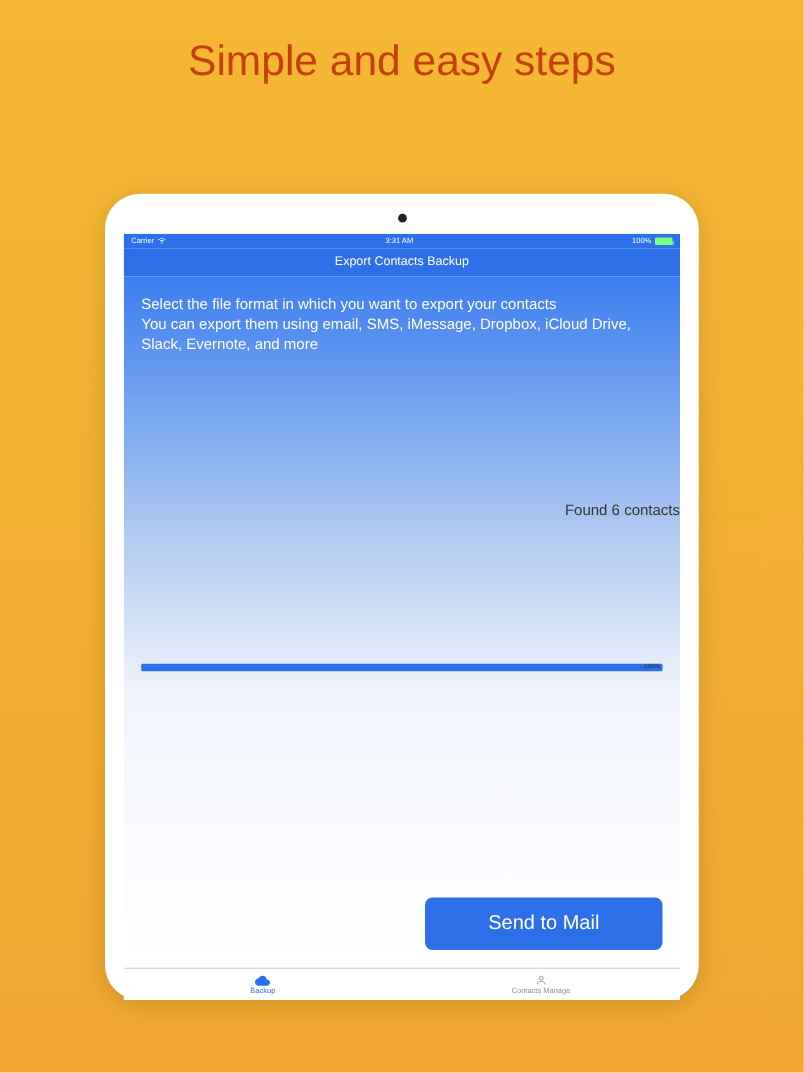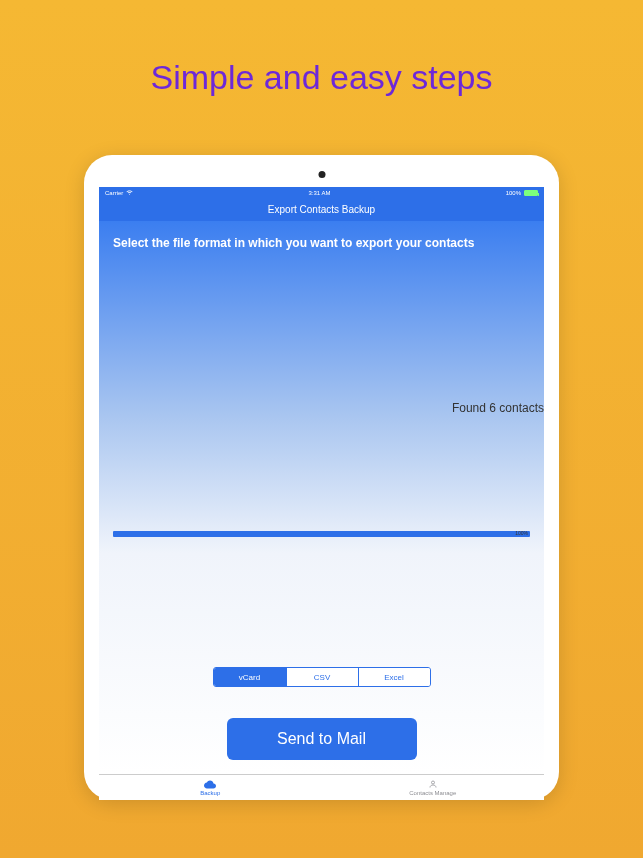--- a/index.html
+++ b/index.html
@@ -8,22 +8,22 @@
     height: 858px;
     background: linear-gradient(to bottom, #f5b833, #f0a830);
     font-family: -apple-system, "Helvetica Neue", Helvetica, Arial, sans-serif;
     overflow: hidden;
     position: relative;
   }
   .hero-title {
     text-align: center;
     font-size: 34px;
     font-weight: 500;
-    color: #6d28d9;
-    padding-top: 58px;
+    color: #c2410c;
+    padding-top: 30px;
   }
   .ipad-frame {
     position: absolute;
     left: 84px;
     top: 155px;
     width: 475px;
     height: 645px;
     background: #fff;
     border-radius: 28px;
     box-shadow: 0 4px 20px rgba(0,0,0,0.15);
@@ -83,21 +83,21 @@
     font-weight: 400;
   }
   .main-content {
     flex: 1;
     background: linear-gradient(to bottom, #3b7ef0 0%, #a8c5f0 35%, #f0f4fb 60%, #ffffff 100%);
     position: relative;
   }
   .instructions {
     color: #fff;
     font-size: 12px;
-    font-weight: 700;
+    font-weight: 400;
     line-height: 1.35;
     padding: 14px 14px 0 14px;
   }
   .contacts-found {
     position: absolute;
     top: 180px;
     left: 0; right: 0;
     text-align: right;
     font-size: 12px;
     color: #333;
@@ -143,21 +143,21 @@
     background: #fff;
     cursor: pointer;
   }
   .segmented .seg + .seg { border-left: 1px solid #2d6fe8; }
   .segmented .seg.active { background: #2d6fe8; color: #fff; }
   .action-row {
     position: absolute;
     bottom: 14px;
     left: 14px; right: 14px;
     display: flex;
-    justify-content: center;
+    justify-content: flex-end;
   }
   .action-btn {
     width: 190px;
     height: 42px;
     background: #2d6fe8;
     color: #fff;
     border: none;
     border-radius: 6px;
     font-size: 16px;
     font-weight: 400;
@@ -209,35 +209,31 @@
       </div>
     </div>
 
     <div class="nav-bar">
       <span>Export Contacts Backup</span>
     </div>
 
     <div class="main-content">
       <div class="instructions">
         <div>Select the file format in which you want to export your contacts</div>
+        <div>You can export them using email, SMS, iMessage, Dropbox, iCloud Drive, Slack, Evernote, and more</div>
       </div>
 
       <div class="contacts-found">Found 6 contacts</div>
 
       <div class="progress-wrap">
         <div class="progress-bar">
           <span class="progress-pct">100%</span>
         </div>
       </div>
 
-      <div class="segmented">
-        <div class="seg active">vCard</div>
-        <div class="seg">CSV</div>
-        <div class="seg">Excel</div>
-      </div>
 
       <div class="action-row">
         <button class="action-btn">Send to Mail</button>
       </div>
     </div>
 
     <div class="tab-bar">
       <div class="tab-item active">
         <span class="tab-icon">
           <svg viewBox="0 0 24 16">

